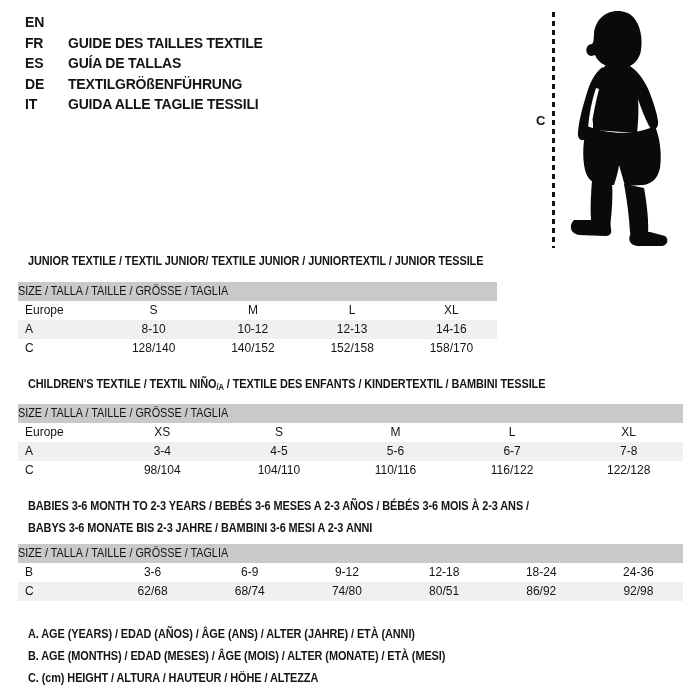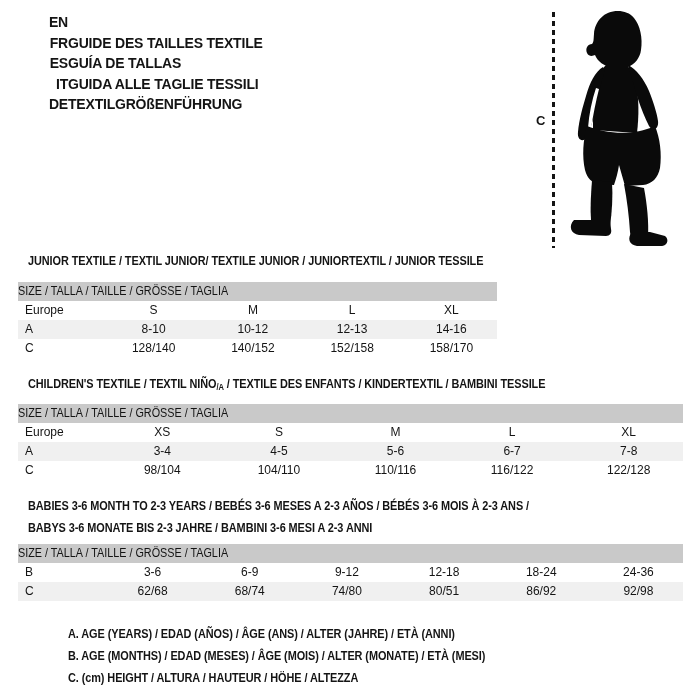--- a/index.html
+++ b/index.html
@@ -1,21 +1,21 @@
 <!DOCTYPE html>
 <html style="--bar-bg: #c9c9c9; --shade-bg: #f0f0f0; --ink: #141414;"><head>
 <meta charset="utf-8">
 <style>
   html,body{margin:0;padding:0;background:#ffffff;}
   body{width:700px;height:700px;font-family:"Liberation Sans","DejaVu Sans",sans-serif;color:#141414;}
   .page{position:relative;width:700px;height:700px;background:#fff;overflow:hidden;}
 
   
   .lang-list{position:absolute;left:25px;top:12px;}
-  .lang-row{display:flex;line-height:20.5px;font-size:14px;font-weight:bold;letter-spacing:-0.2px;white-space:nowrap;text-align:right;}
+  .lang-row{display:flex;line-height:20.5px;font-size:14px;font-weight:bold;letter-spacing:-0.2px;white-space:nowrap;}
   .lang-code{width:43px;}
 
   
   .dash-line{position:absolute;left:552px;top:12px;width:3px;height:236px;
              background:repeating-linear-gradient(to bottom,#141414 0 5px,transparent 5px 9px);}
   .c-label{position:absolute;left:536px;top:113px;font-size:13px;font-weight:bold;}
   .toddler{position:absolute;left:558px;top:8px;width:137px;height:240px;}
 
   
   .sec-h{position:absolute;font-size:13px;font-weight:bold;white-space:nowrap;
@@ -25,21 +25,21 @@
   
   .tbl{position:absolute;font-size:12px;}
   .tbl-bar{height:19px;line-height:19px;background:var(--bar-bg,#c9c9c9);white-space:nowrap;}
   .tbl-bar > span{display:inline-block;transform:scaleX(0.9);transform-origin:0 50%;}
   .trow{display:flex;height:19px;line-height:19px;gap:8px;}
   .trow.shaded{background:var(--shade-bg,#f0f0f0);}
   .lbl{width:75px;padding-left:7px;}
   .cell{flex:1;text-align:center;}
 
   
-  .legend{position:absolute;left:28px;top:623px;margin-left:40px;}
+  .legend{position:absolute;left:28px;top:623px;}
   .legend-line{font-size:13px;font-weight:bold;white-space:nowrap;line-height:22px;
                transform:scaleX(0.84);transform-origin:0 0;letter-spacing:-0.1px;}
 </style>
 </head>
 <body>
 
 <div class="page">
 
   <div class="lang-list">
     <div class="lang-row">
@@ -47,26 +47,26 @@
     </div>
     <div class="lang-row">
       <span class="lang-code">FR</span>
       <span class="lang-title">GUIDE DES TAILLES TEXTILE</span>
     </div>
     <div class="lang-row">
       <span class="lang-code">ES</span>
       <span class="lang-title">GUÍA DE TALLAS</span>
     </div>
     <div class="lang-row">
+      <span class="lang-code">DE</span>
+      <span class="lang-title">TEXTILGRÖßENFÜHRUNG</span>
+    </div>
+    <div class="lang-row">
       <span class="lang-code">IT</span>
       <span class="lang-title">GUIDA ALLE TAGLIE TESSILI</span>
-    </div>
-    <div class="lang-row">
-      <span class="lang-code">DE</span>
-      <span class="lang-title">TEXTILGRÖßENFÜHRUNG</span>
     </div>
   </div>
 
   <span class="c-label">C</span>
   <div class="dash-line"></div>
   <svg class="toddler" viewBox="0 0 137 240" aria-hidden="true">
     <g fill="#0a0a0a">
 
       <path d="M60 3 C46 3 37 13 36 26 C35.5 31 36 34 34 36 C30 36 27 40 29 45 C31 49 35 48 37 47 C40 54 46 58 53 59 L70 59 C77 56 82 50 83 42 C85 30 82 17 76 10 C72 5 66 3 60 3 Z"></path>
 

